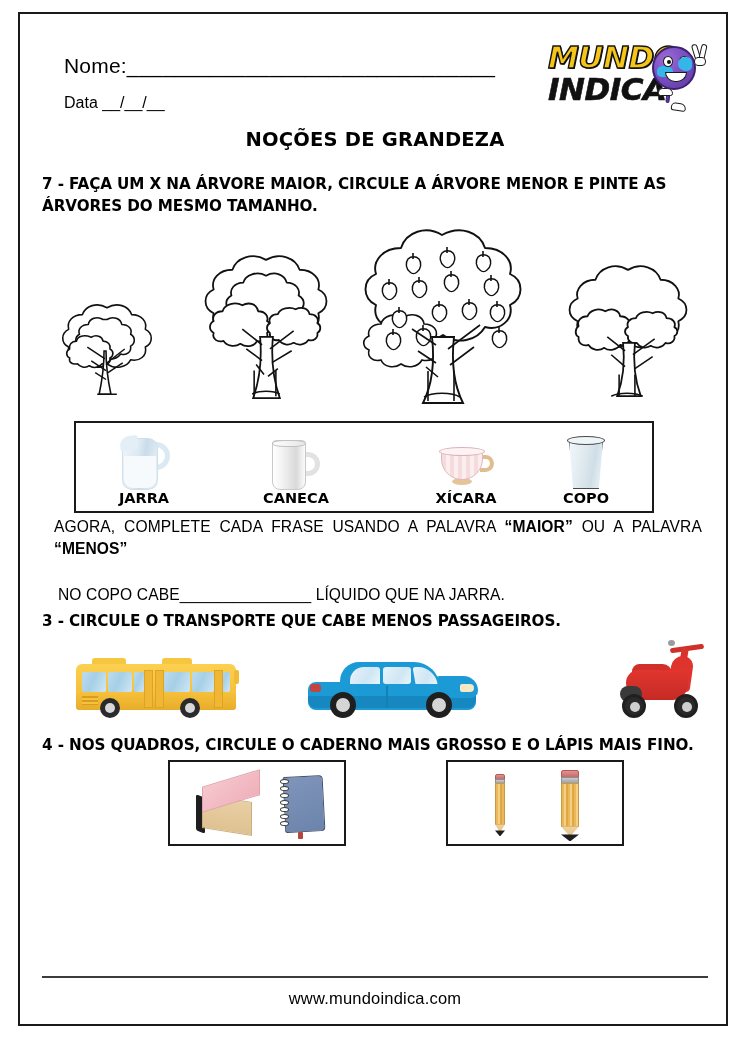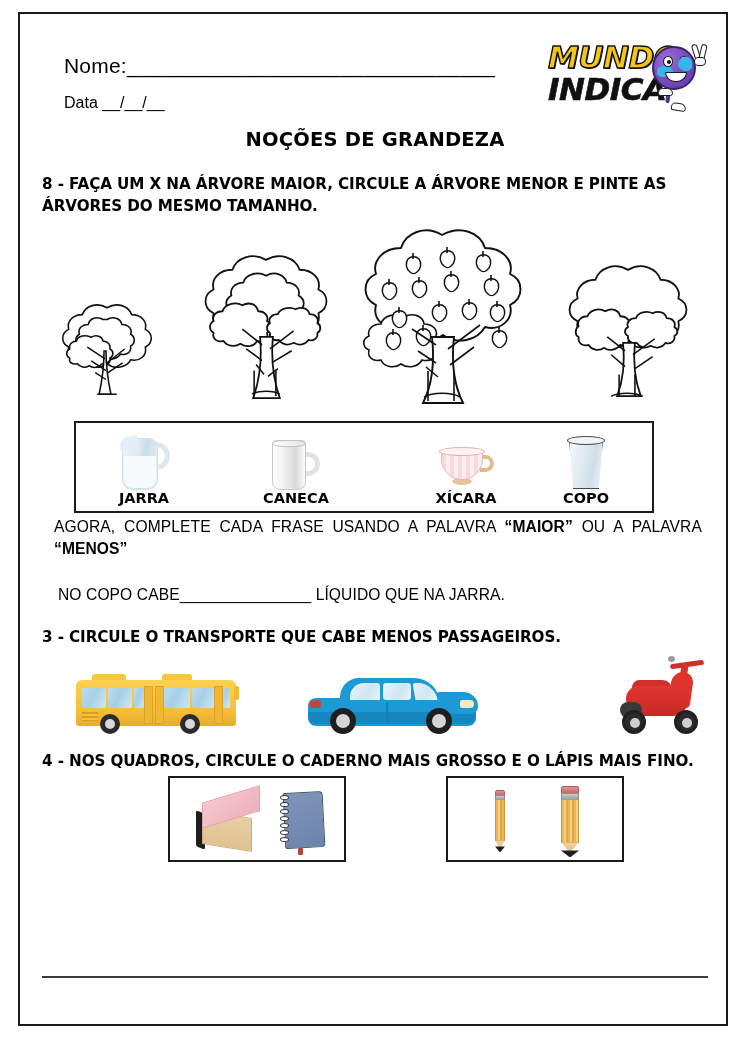--- a/index.html
+++ b/index.html
@@ -193,21 +193,21 @@
   
   .q {
     font-family: "DejaVu Sans", sans-serif;
     font-weight: bold;
     font-size: 15.2px;
     line-height: 1.45;
     letter-spacing: -0.1px;
   }
   .q1 { margin-top: 22px; }
   .q2 { margin-top: 8px; }
-  .q3 { margin-top: 22px; }
+  .q3 { margin-top: 6px; }
   .q4 { margin-top: 12px; }
 
   
   .trees {
     position: relative;
     height: 194px;
     margin-top: 4px;
   }
   .tree { position: absolute; bottom: 0; }
   .tree svg { display: block; }
@@ -705,21 +705,21 @@
       <div class="globe-hand">
             <i></i>
             <i></i>
             <i></i>
           </div>
     </div>
   </div>
 
   <div class="title">NOÇÕES DE GRANDEZA</div>
 
-  <div class="q q1">8 - FAÇA UM X NA ÁRVORE MAIOR, CIRCULE A ÁRVORE MENOR E PINTE AS ÁRVORES DO MESMO TAMANHO.</div>
+  <div class="q q1">7 - FAÇA UM X NA ÁRVORE MAIOR, CIRCULE A ÁRVORE MENOR E PINTE AS ÁRVORES DO MESMO TAMANHO.</div>
 
   <div class="trees">
 
     <div class="tree tree1">
       <svg viewBox="0 0 120 130" width="118" height="130">
         <g fill="#fff" stroke="#111" stroke-width="1.6" stroke-linejoin="round">
           <path d="M60 22c10-6 22-2 25 7 10 0 16 7 14 15 8 4 8 14 0 18 2 9-6 15-15 13-4 8-16 10-24 4-8 6-20 4-24-4-9 2-17-4-15-13-8-4-8-14 0-18-2-8 4-15 14-15 3-9 15-13 25-7z"></path>
           <path d="M60 34c6-4 14-1 15 5 7 0 11 5 9 10 5 3 5 9 0 12 1 6-4 10-10 8-3 5-11 7-16 3-5 4-13 2-16-3-6 2-11-2-10-8-5-3-5-9 0-12-2-5 2-10 9-10 1-6 9-9 15-5z"></path>
           <path d="M44 52c5-3 11-1 12 4 5 0 8 4 7 8 4 2 4 7 0 9 1 5-3 8-8 6-3 4-9 5-13 2-4 3-10 1-12-2-5 1-9-1-8-6-4-2-4-7 0-9-1-4 2-8 7-8 1-5 7-7 15-4z"></path>
         </g>
@@ -985,15 +985,16 @@
         <div class="eraser" style="left:1px;top:0;width:18px;height:8px;"></div>
         <div class="ferrule" style="left:1px;top:7px;width:18px;height:7px;"></div>
         <div class="barrel" style="left:1px;top:13px;width:18px;height:44px;"></div>
         <div class="wood" style="top:56px;width:18px;height:10px;left:1px;"></div>
         <div class="tip" style="top:64px;width:18px;height:7px;left:1px;"></div>
       </div>
     </div>
   </div>
 
   <div class="footer-rule"></div>
+  <div class="footer-text">www.mundoindica.com</div>
 
  </div>
 </div>
 
 </body></html>

